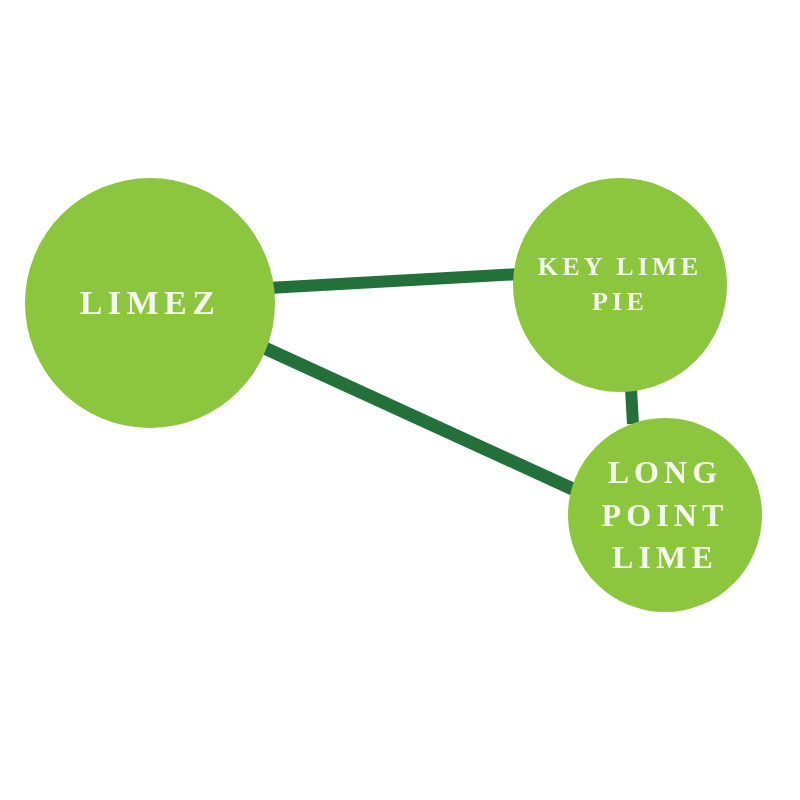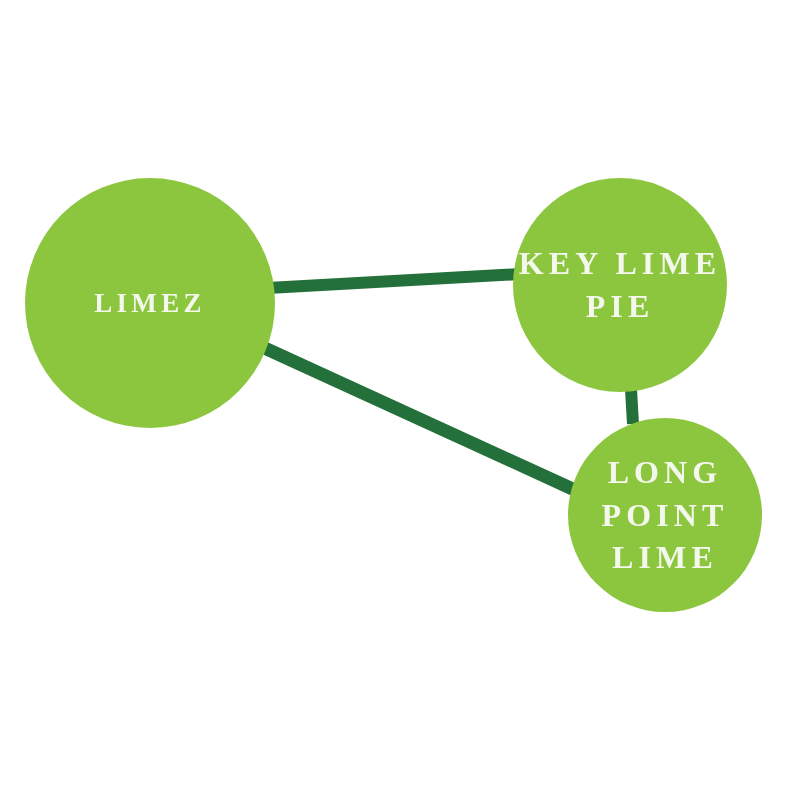--- a/index.html
+++ b/index.html
@@ -46,30 +46,30 @@
     white-space: pre-line;
     user-select: none;
   }
   #node-limez {
     left: 25px;
     top: 178px;
     width: 250px;
     height: 250px;
   }
   #node-limez .node-label {
-    font-size: 27px;
+    font-size: 34px;
   }
   #node-key-lime-pie {
     left: 513px;
     top: 178px;
     width: 214px;
     height: 214px;
   }
   #node-key-lime-pie .node-label {
-    font-size: 32px;
+    font-size: 26px;
   }
   #node-long-point-lime {
     left: 568px;
     top: 418px;
     width: 195px;
     height: 195px;
   }
   #node-long-point-lime .node-label {
     font-size: 32px;
   }

